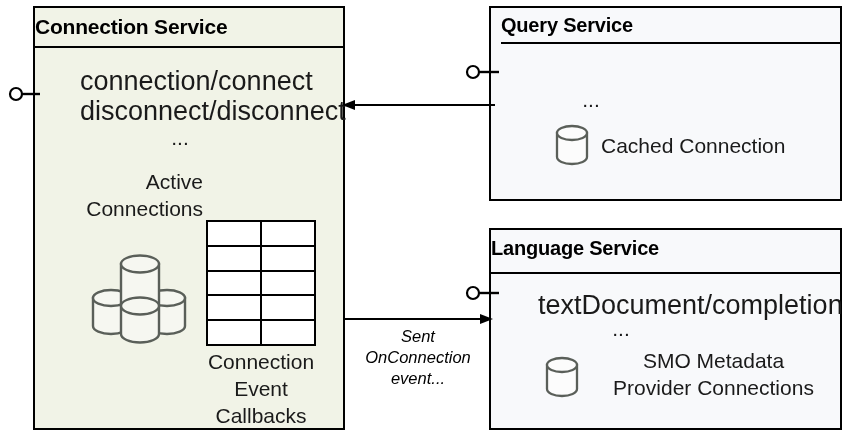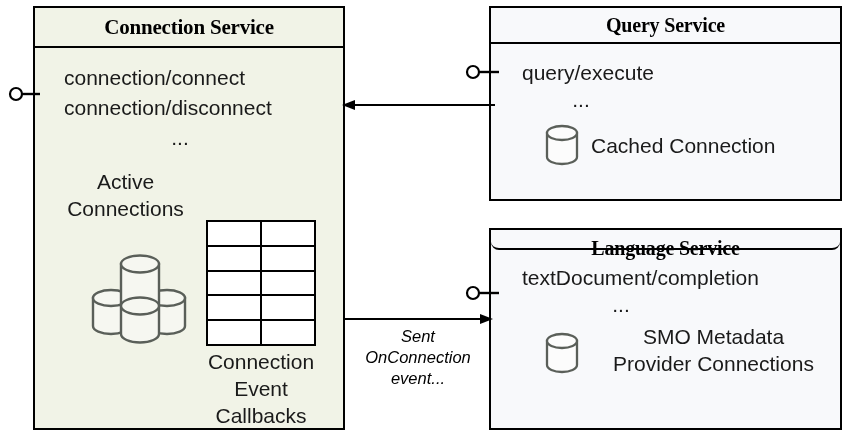--- a/index.html
+++ b/index.html
@@ -25,25 +25,24 @@
   
   .component {
     position: absolute;
     box-sizing: border-box;
     border: 2px solid #000000;
   }
   .comp-header {
     box-sizing: border-box;
     width: 100%;
     border-bottom: 2px solid #000000;
-    text-align: center;
+    text-align: left;
     font-weight: bold;
     color: #000000;
     letter-spacing: -0.2px;
-    font-family: Liberation Serif, serif;
   }
   .comp-body {
     position: relative;
     box-sizing: border-box;
     width: 100%;
   }
 
   #connection-service {
     left: 33px;
     top: 6px;
@@ -57,49 +56,50 @@
     font-size: 21px;
   }
   #connection-service .comp-body { height: 380px; }
 
   #query-service {
     left: 489px;
     top: 6px;
     width: 353px;
     height: 195px;
     background: #f8f9fb;
+    padding-left: 10px;
   }
   #query-service .comp-header {
     height: 36px;
     line-height: 34px;
     font-size: 20px;
   }
   #query-service .comp-body { height: 155px; }
 
   #language-service {
     left: 489px;
     top: 228px;
     width: 353px;
     height: 202px;
     background: #f8f9fb;
   }
   #language-service .comp-header {
-    height: 20px;
+    height: 44px;
     line-height: 36px;
     font-size: 20px;
-    border-radius: 8px;
   }
   #language-service .comp-body { height: 136px; }
 
   
   .op-line {
     position: absolute;
-    font-size: 21px;
+    font-size: 27px;
     color: #1a1a1a;
     white-space: nowrap;
+    margin-left: 16px;
   }
   .ellipsis-line {
     position: absolute;
     font-size: 21px;
     color: #1a1a1a;
     text-align: center;
   }
   .label-static {
     position: absolute;
     font-size: 21px;
@@ -152,25 +152,25 @@
 <body>
 
 <div id="canvas">
 
   <div class="component" id="connection-service">
     <div class="comp-header">Connection Service</div>
     <div class="comp-body">
 
       <div class="op-line" style="left:29px; top:18px;">connection/connect</div>
 
-      <div class="op-line" style="left:29px; top:48px;">connection/disconnect</div>
+      <div class="op-line" style="left:29px; top:48px;">disconnect/disconnect</div>
 
       <div class="ellipsis-line" style="left:0; top:78px; width:290px;">...</div>
 
-      <div class="label-static" style="left:13px; top:120px; width:155px;">Active
+      <div class="label-static" style="left:13px; top:120px; width:155px;text-align:right;">Active
 Connections</div>
 
       <div class="cyl-icon" style="left:50px; top:192px;">
         <svg width="110" height="105" viewBox="0 0 110 105">
           <g fill="#f6f7f1" stroke="#5a5f59" stroke-width="2.4">
 
             <path d="M8 58 v28 a18 8 0 0 0 36 0 v-28 z"></path>
             <ellipse cx="26" cy="58" rx="18" ry="8"></ellipse>
 
             <path d="M64 58 v28 a18 8 0 0 0 36 0 v-28 z"></path>
@@ -208,21 +208,20 @@
     <svg width="32" height="24" viewBox="0 0 32 24">
       <circle cx="8" cy="12" r="6" fill="#ffffff" stroke="#000000" stroke-width="2.2"></circle>
       <line x1="14" y1="12" x2="32" y2="12" stroke="#000000" stroke-width="2.4"></line>
     </svg>
   </div>
 
   <div class="component" id="query-service">
     <div class="comp-header">Query Service</div>
     <div class="comp-body">
 
-      <div class="op-line" style="left:31px; top:17px;">query/execute</div>
 
       <div class="ellipsis-line" style="left:0; top:44px; width:180px;">...</div>
 
       <div class="cyl-icon" style="left:52px; top:78px;">
         <svg width="38" height="46" viewBox="0 0 38 46">
           <g fill="#fcfcfc" stroke="#5a5f59" stroke-width="2.3">
             <path d="M4 11 v24 a15 7 0 0 0 30 0 v-24 z"></path>
             <ellipse cx="19" cy="11" rx="15" ry="7"></ellipse>
           </g>
         </svg>

